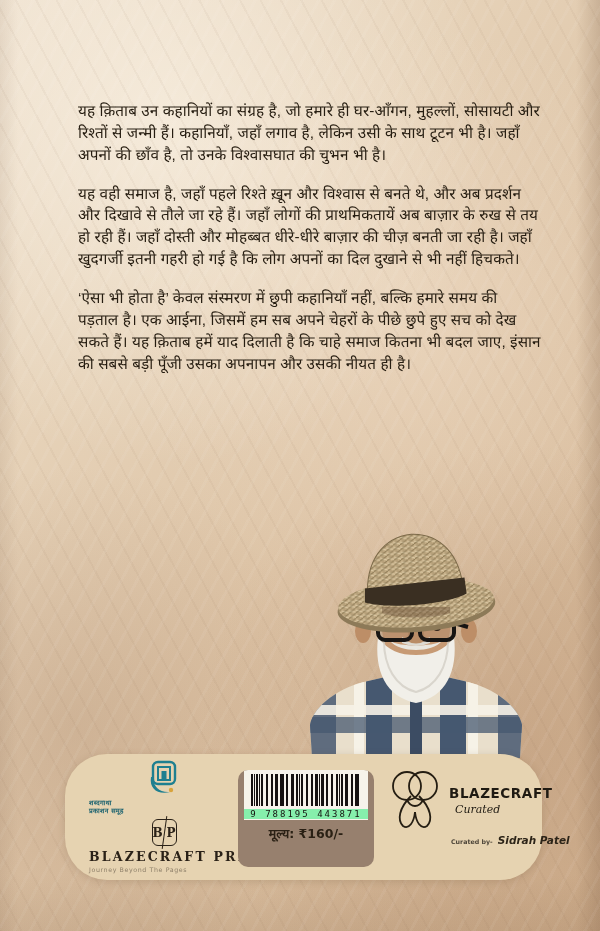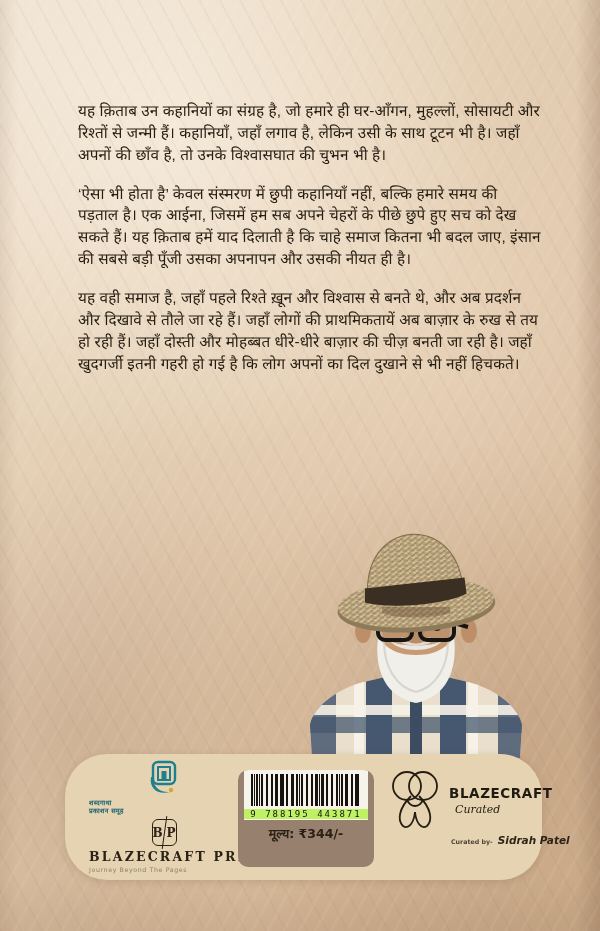--- a/index.html
+++ b/index.html
@@ -65,21 +65,21 @@
   }
   .genre{ color:#f4ecdc; font-size:10.3px; font-weight:600; padding-top:5px; height:22px; }
   .bcarea{ position:relative; margin:0 auto; width:124px; height:50px; background:#f6f3ea; }
   .bars{ position:absolute; left:7px; right:7px; top:4px; height:32px;
     background:
       repeating-linear-gradient(90deg,#151210 0 2px, transparent 2px 5px),
       repeating-linear-gradient(90deg,#151210 0 1px, transparent 1px 8px),
       repeating-linear-gradient(90deg, transparent 0 3px, #151210 3px 4px, transparent 4px 13px);
   }
   .isbn{ position:absolute; left:0; right:0; bottom:1px; font-size:9px; letter-spacing:2px;
-    color:#14110e; background:#bef264; font-family:"DejaVu Sans Mono","Liberation Mono",monospace; }
+    color:#14110e; background:#86efac; font-family:"DejaVu Sans Mono","Liberation Mono",monospace; }
   .price{ color:#2a2014; font-size:12.5px; font-weight:700; margin-top:5px; }
 
   
   .studio{ position:absolute; left:322px; top:12px; width:150px; color:#1f1a12; }
   .studio .mono{ position:absolute; left:0; top:2px; }
   .studio-text{ position:absolute; left:62px; top:18px; width:92px; }
   .studio-name{ font-weight:800; font-size:13.5px; letter-spacing:.6px; white-space:nowrap;
     font-family:"DejaVu Sans","Liberation Sans",sans-serif; transform:scaleY(1.1); }
   .studio-sub{ font-family:"DejaVu Serif","Liberation Serif",serif; font-style:italic;
     font-size:11px; margin:3px 0 0 6px; }
@@ -88,22 +88,22 @@
   .curated .who{ font-size:10.5px; font-weight:600; font-family:"DejaVu Sans",sans-serif; color:#2c2418;font-style:italic; }
 </style>
 </head>
 <body>
 
 <div class="cover">
   <div class="texture"></div>
 
   <section class="synopsis">
     <p>यह क़िताब उन कहानियों का संग्रह है, जो हमारे ही घर-आँगन, मुहल्लों, सोसायटी और रिश्तों से जन्मी हैं। कहानियाँ, जहाँ लगाव है, लेकिन उसी के साथ टूटन भी है। जहाँ अपनों की छाँव है, तो उनके विश्वासघात की चुभन भी है।</p>
+    <p>यह वही समाज है, जहाँ पहले रिश्ते ख़ून और विश्वास से बनते थे, और अब प्रदर्शन और दिखावे से तौले जा रहे हैं। जहाँ लोगों की प्राथमिकतायें अब बाज़ार के रुख से तय हो रही हैं। जहाँ दोस्ती और मोहब्बत धीरे-धीरे बाज़ार की चीज़ बनती जा रही है। जहाँ खुदगर्जी इतनी गहरी हो गई है कि लोग अपनों का दिल दुखाने से भी नहीं हिचकते।</p>
     <p>‘ऐसा भी होता है’ केवल संस्मरण में छुपी कहानियाँ नहीं, बल्कि हमारे समय की पड़ताल है। एक आईना, जिसमें हम सब अपने चेहरों के पीछे छुपे हुए सच को देख सकते हैं। यह क़िताब हमें याद दिलाती है कि चाहे समाज कितना भी बदल जाए, इंसान की सबसे बड़ी पूँजी उसका अपनापन और उसकी नीयत ही है।</p>
-    <p>यह वही समाज है, जहाँ पहले रिश्ते ख़ून और विश्वास से बनते थे, और अब प्रदर्शन और दिखावे से तौले जा रहे हैं। जहाँ लोगों की प्राथमिकतायें अब बाज़ार के रुख से तय हो रही हैं। जहाँ दोस्ती और मोहब्बत धीरे-धीरे बाज़ार की चीज़ बनती जा रही है। जहाँ खुदगर्जी इतनी गहरी हो गई है कि लोग अपनों का दिल दुखाने से भी नहीं हिचकते।</p>
   </section>
 
   <div class="photo">
     <svg viewBox="0 0 220 229">
       <defs>
         <pattern id="weave" width="7" height="5" patternUnits="userSpaceOnUse">
           <rect width="7" height="5" fill="#c3ac85"></rect>
           <path d="M0,5 L7,0" stroke="#8f7c57" stroke-width="1.1"></path>
           <path d="M0,2 L7,4" stroke="#e2d3ae" stroke-width=".8"></path>
           <path d="M3,0 L3,5" stroke="#6f6043" stroke-width=".6" opacity=".5"></path>
@@ -184,21 +184,21 @@
       </div>
       <div class="press-name">BLAZECRAFT PRESS</div>
       <div class="press-tag">Journey Beyond The Pages</div>
     </div>
 
     <div class="bblock">
       <div class="bcarea">
         <div class="bars"></div>
         <div class="isbn">9 788195 443871</div>
       </div>
-      <div class="price">मूल्य: ₹344/-</div>
+      <div class="price">मूल्य: ₹160/-</div>
     </div>
 
     <div class="studio">
       <svg class="mono" width="58" height="66" viewBox="0 0 58 66">
         <g fill="none" stroke="#241d12" stroke-width="1.8">
           <circle cx="20" cy="18" r="14"></circle>
           <circle cx="36" cy="18" r="14"></circle>
           <path d="M24,28 C12,40 10,52 16,58 C22,62 27,54 28,44"></path>
           <path d="M32,28 C44,40 46,52 40,58 C34,62 29,54 28,44"></path>
           <path d="M20,32 C24,40 32,40 36,32"></path>

